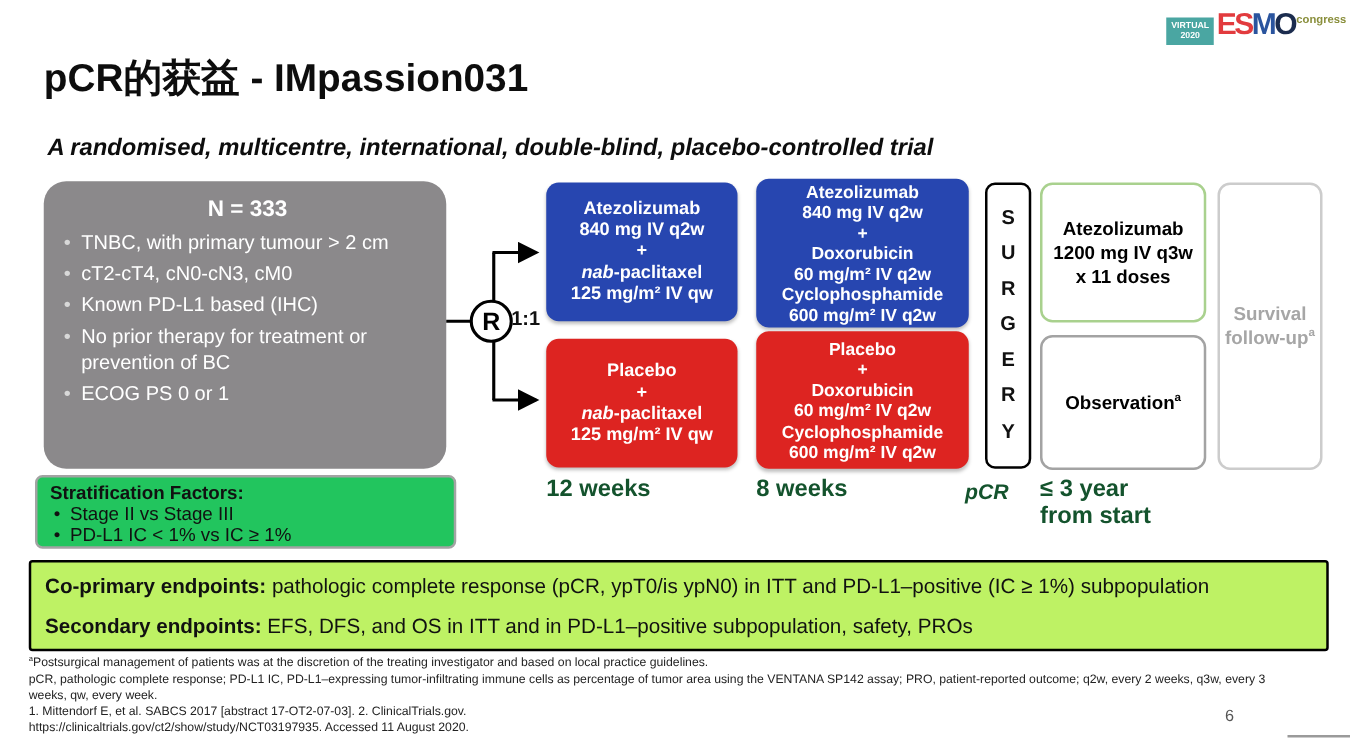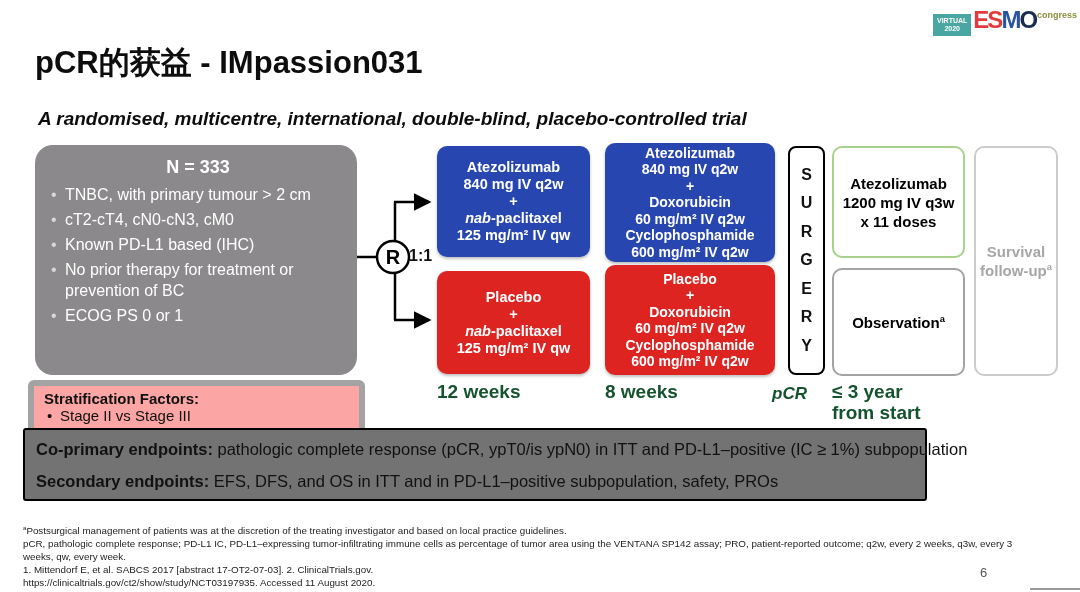--- a/index.html
+++ b/index.html
@@ -71,30 +71,30 @@
   sup { font-size: 0.62em; vertical-align: super; line-height: 0; }
   
   .tl { position: absolute; font-weight: bold; font-size: 19px; text-align: left; color: #14532d; }
   .tl-12 { left: 437px; top: 381px; width: 153px; }
   .tl-8  { left: 605px; top: 381px; width: 170px; }
   .tl-pcr { left: 772px; top: 384px; width: 52px; font-style: italic; font-size: 17px; }
   .tl-year { left: 832px; top: 381px; width: 133px; line-height: 21px; }
   
   .strat-box {
     position: absolute; left: 28px; top: 380px; width: 337px; height: 59px;
-    border: 6px solid #a3a3a3; border-radius: 6px; background: #fca5a5; padding: 4px 10px;
+    border: 2px solid #a3a3a3; border-radius: 6px; background: #22c55e; padding: 4px 10px;
   }
   .strat-title { font-weight: bold; font-size: 15px; line-height: 17px; }
   .strat-box ul { list-style: none; }
   .strat-box li { font-size: 15px; line-height: 17px; padding-left: 16px; position: relative; }
   .strat-box li::before { content: "•"; position: absolute; left: 3px; }
   
   .endpoints-box {
-    position: absolute; left: 23px; top: 428px; width: 904px; height: 73px;
-    border: 2.5px solid #000; border-radius: 3px; background: #737373; padding: 9px 11px;
+    position: absolute; left: 23px; top: 448px; width: 1040px; height: 73px;
+    border: 2.5px solid #000; border-radius: 3px; background: #bef264; padding: 9px 11px;
     font-size: 16.5px;
   }
   .endpoints-box p { line-height: 20px; margin-bottom: 12px; white-space: nowrap; }
   .endpoints-box b { font-weight: bold; }
   
   .footnotes { position: absolute; left: 23px; top: 524px; width: 1010px; font-size: 9.8px; line-height: 13px; color: #222; }
   .page-num { position: absolute; left: 980px; top: 565px; font-size: 13px; color: #555; }
   .corner-line { position: absolute; left: 1030px; top: 588px; width: 50px; height: 2px; background: #9a9a9a; }
 </style>
 </head>

